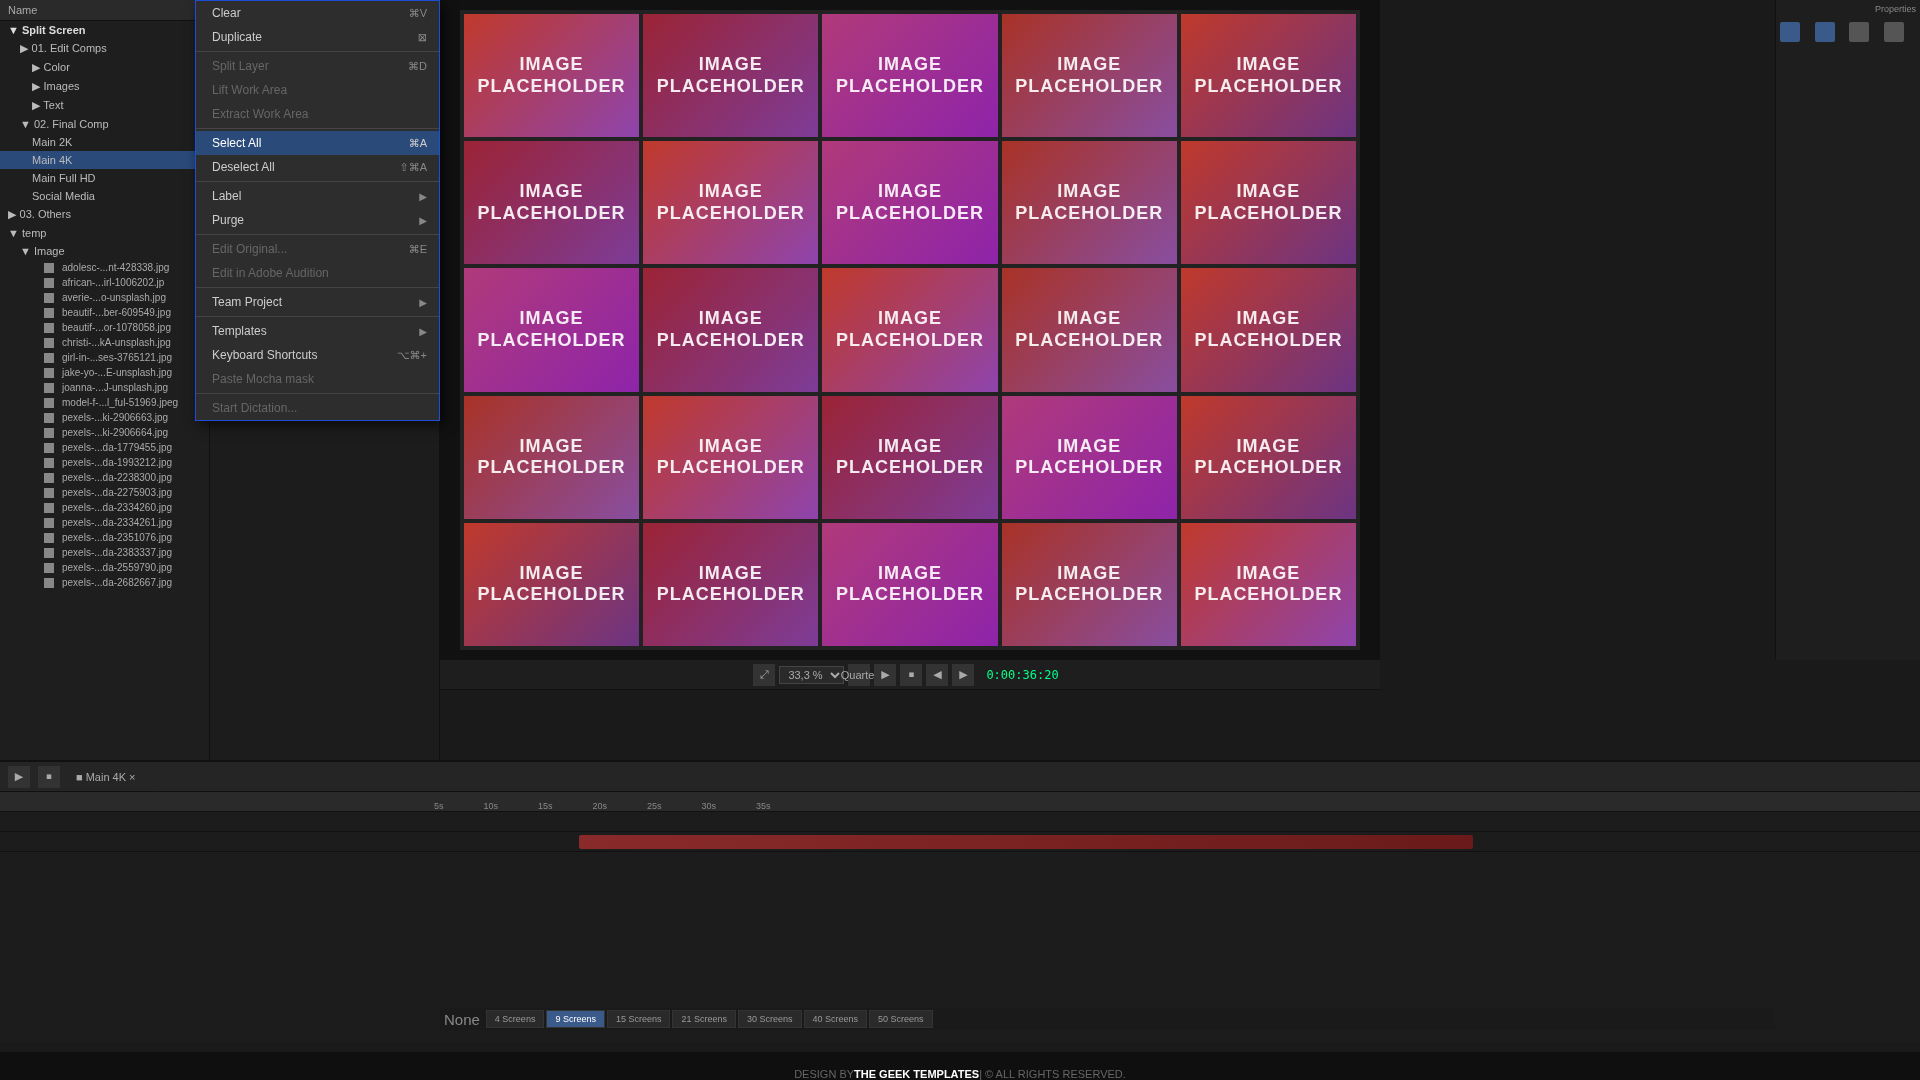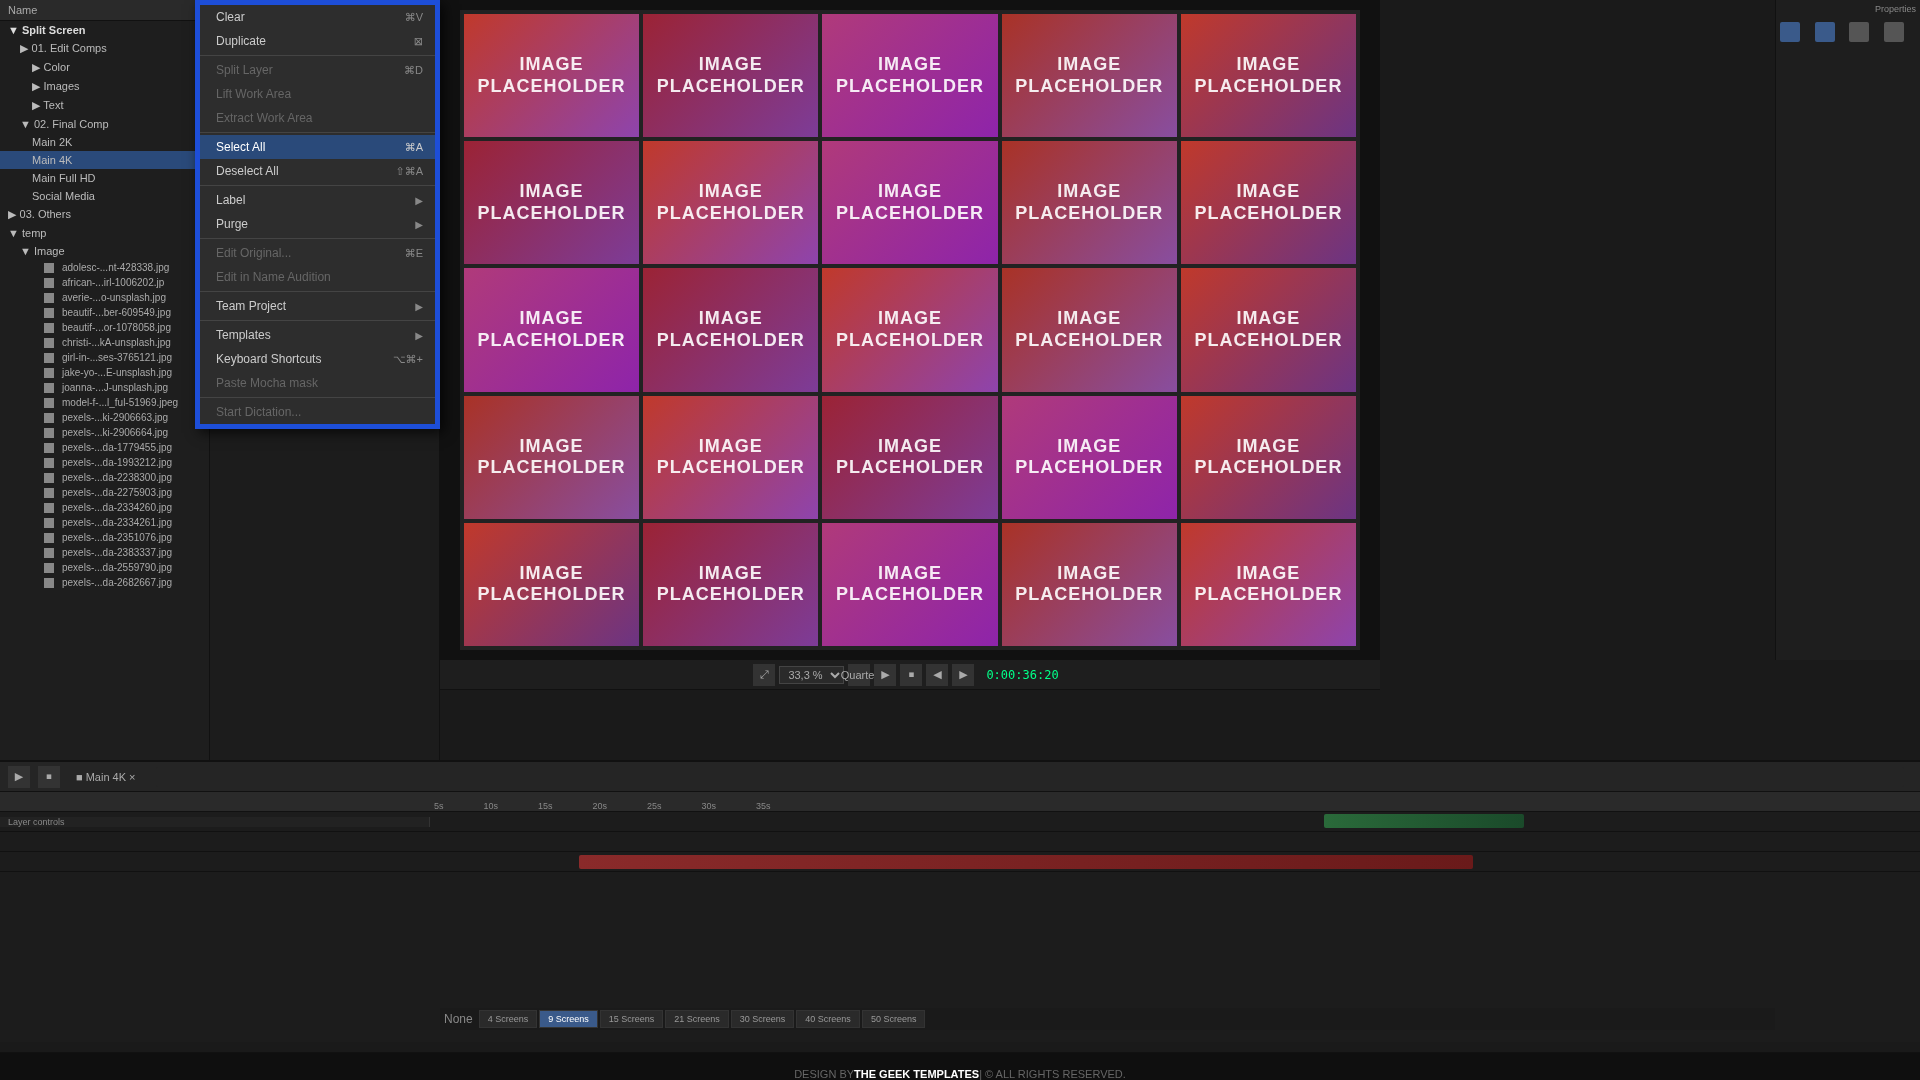--- a/index.html
+++ b/index.html
@@ -59,21 +59,21 @@
       gap: 4px;
     }
 
     
     #context-menu {
       position: absolute;
       left: 195px;
       top: 0;
       width: 245px;
       background: #2d2d2d;
-      border: 5px solid #1d4ed8;
+      border: 1px solid #1d4ed8;
       z-index: 100;
       box-shadow: 4px 4px 12px rgba(0,0,0,0.7);
     }
 
     .menu-item {
       padding: 5px 12px 5px 16px;
       font-size: 12px;
       color: #ccc;
       cursor: pointer;
       display: flex;
@@ -587,21 +587,21 @@
   <div class="menu-item">
     <span>Purge</span>
     <span class="arrow">▶</span>
   </div>
   <div class="menu-divider"></div>
   <div class="menu-item disabled">
     <span>Edit Original...</span>
     <span class="shortcut">⌘E</span>
   </div>
   <div class="menu-item disabled">
-    <span>Edit in Name Audition</span>
+    <span>Edit in Adobe Audition</span>
   </div>
   <div class="menu-divider"></div>
   <div class="menu-item">
     <span>Team Project</span>
     <span class="arrow">▶</span>
   </div>
   <div class="menu-divider"></div>
   <div class="menu-item">
     <span>Templates</span>
     <span class="arrow">▶</span>
@@ -756,40 +756,34 @@
           <span>10s</span>
           <span>15s</span>
           <span>20s</span>
           <span>25s</span>
           <span>30s</span>
           <span>35s</span>
       </div>
     </div>
 
     <div style="display:flex;height:20px;border-bottom:1px solid #111;align-items:center;">
-      <div style="width:430px;background:#222;padding:0 8px;font-size:9px;color:#888;border-right:1px solid #333;overflow:hidden;white-space:nowrap;text-overflow:ellipsis;">Layer controls</div>
-      <div style="flex:1;height:100%;background:#1c1c1c;position:relative;">
-        <div style="position:absolute;left:60%;top:2px;height:14px;width:200px;background:linear-gradient(90deg,#2a6a3a,#1a4a2a);border-radius:2px;"></div>
-      </div>
-    </div>
-    <div style="display:flex;height:20px;border-bottom:1px solid #111;align-items:center;">
       <div style="width:430px;background:#222;padding:0 8px;font-size:9px;color:#888;border-right:1px solid #333;"></div>
       <div style="flex:1;height:100%;background:#1c1c1c;"></div>
     </div>
     <div style="display:flex;height:20px;border-bottom:1px solid #111;align-items:center;">
       <div style="width:430px;background:#222;padding:0 8px;font-size:9px;color:#888;border-right:1px solid #333;"></div>
       <div style="flex:1;height:100%;background:#1c1c1c;">
         <div style="margin-left:10%;height:14px;margin-top:3px;width:60%;background:linear-gradient(90deg,#8a2a2a,#6a1a1a);border-radius:2px;"></div>
       </div>
     </div>
 
   </div>
 
   <div style="position:absolute;bottom:50px;left:440px;right:145px;height:22px;background:#1a1a1a;display:flex;align-items:center;gap:2px;padding:0 4px;">
-    <span style="color:#888;font-size:12px;margin-right:4px;">None</span>
+    <span style="color:#888;font-size:15px;margin-right:4px;">None</span>
     <button class="sc-btn">4 Screens</button>
     <button class="sc-btn active">9 Screens</button>
     <button class="sc-btn">15 Screens</button>
     <button class="sc-btn">21 Screens</button>
     <button class="sc-btn">30 Screens</button>
     <button class="sc-btn">40 Screens</button>
     <button class="sc-btn">50 Screens</button>
   </div>
 </div>
 

